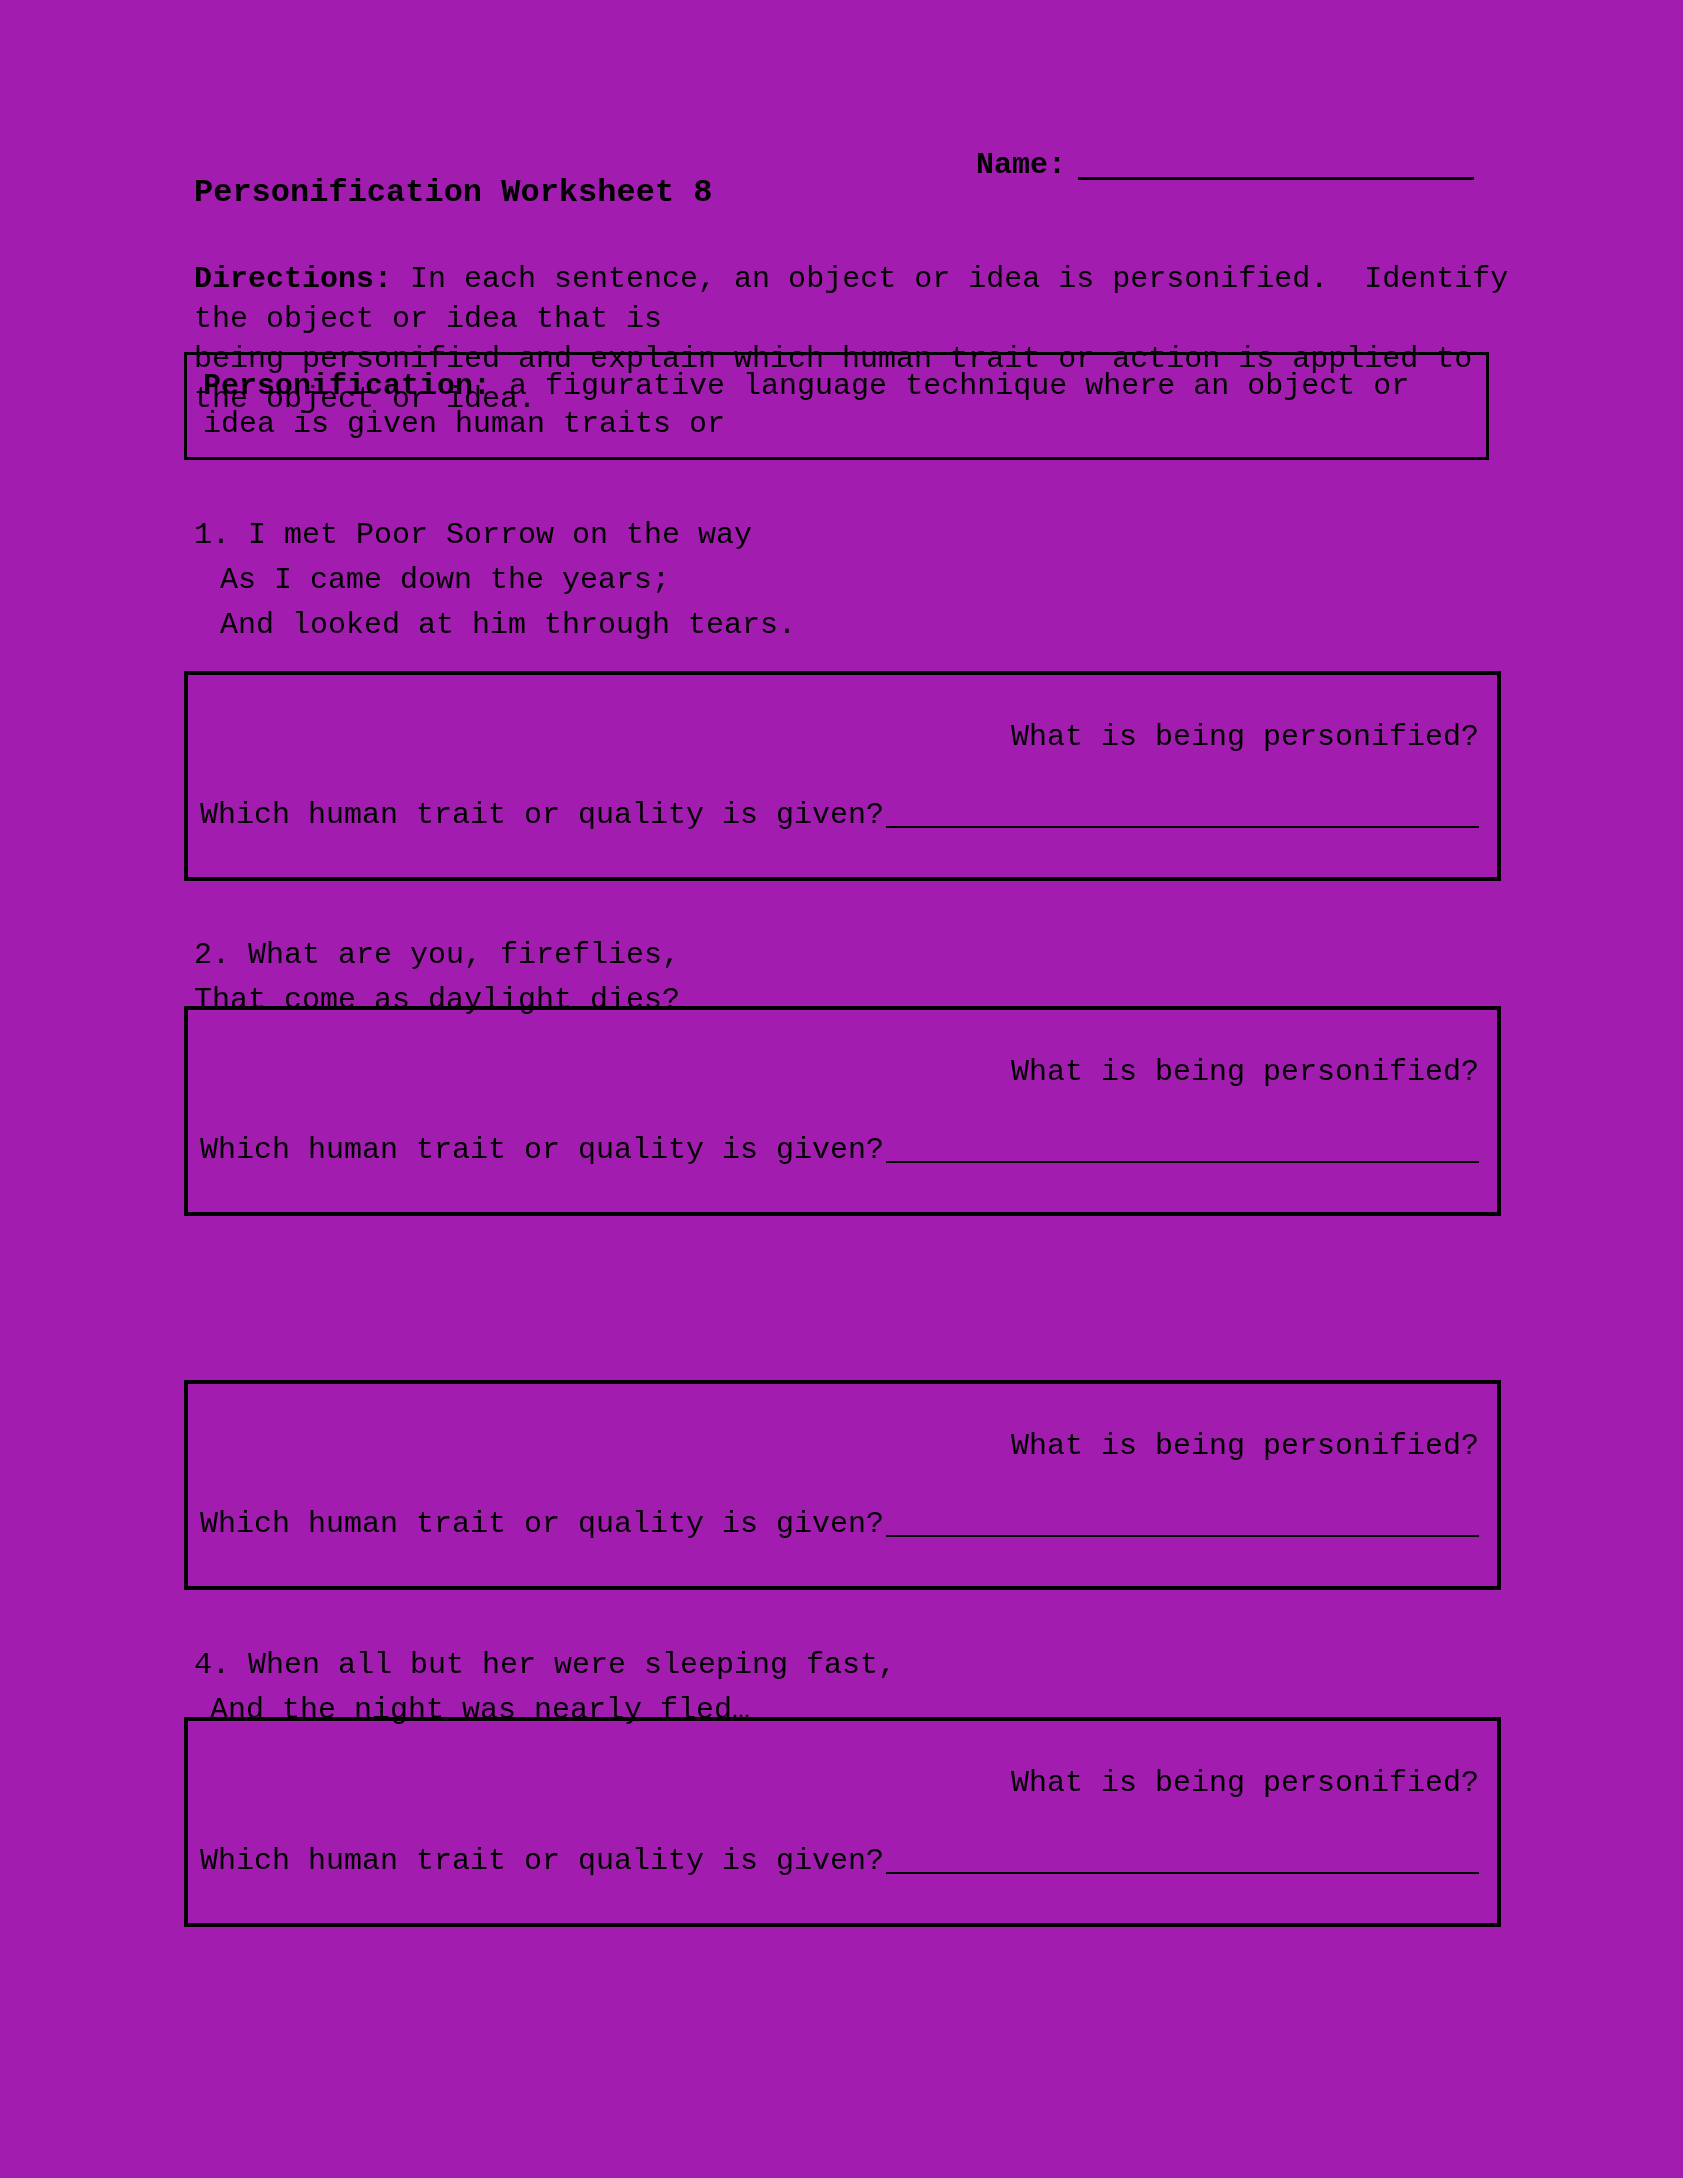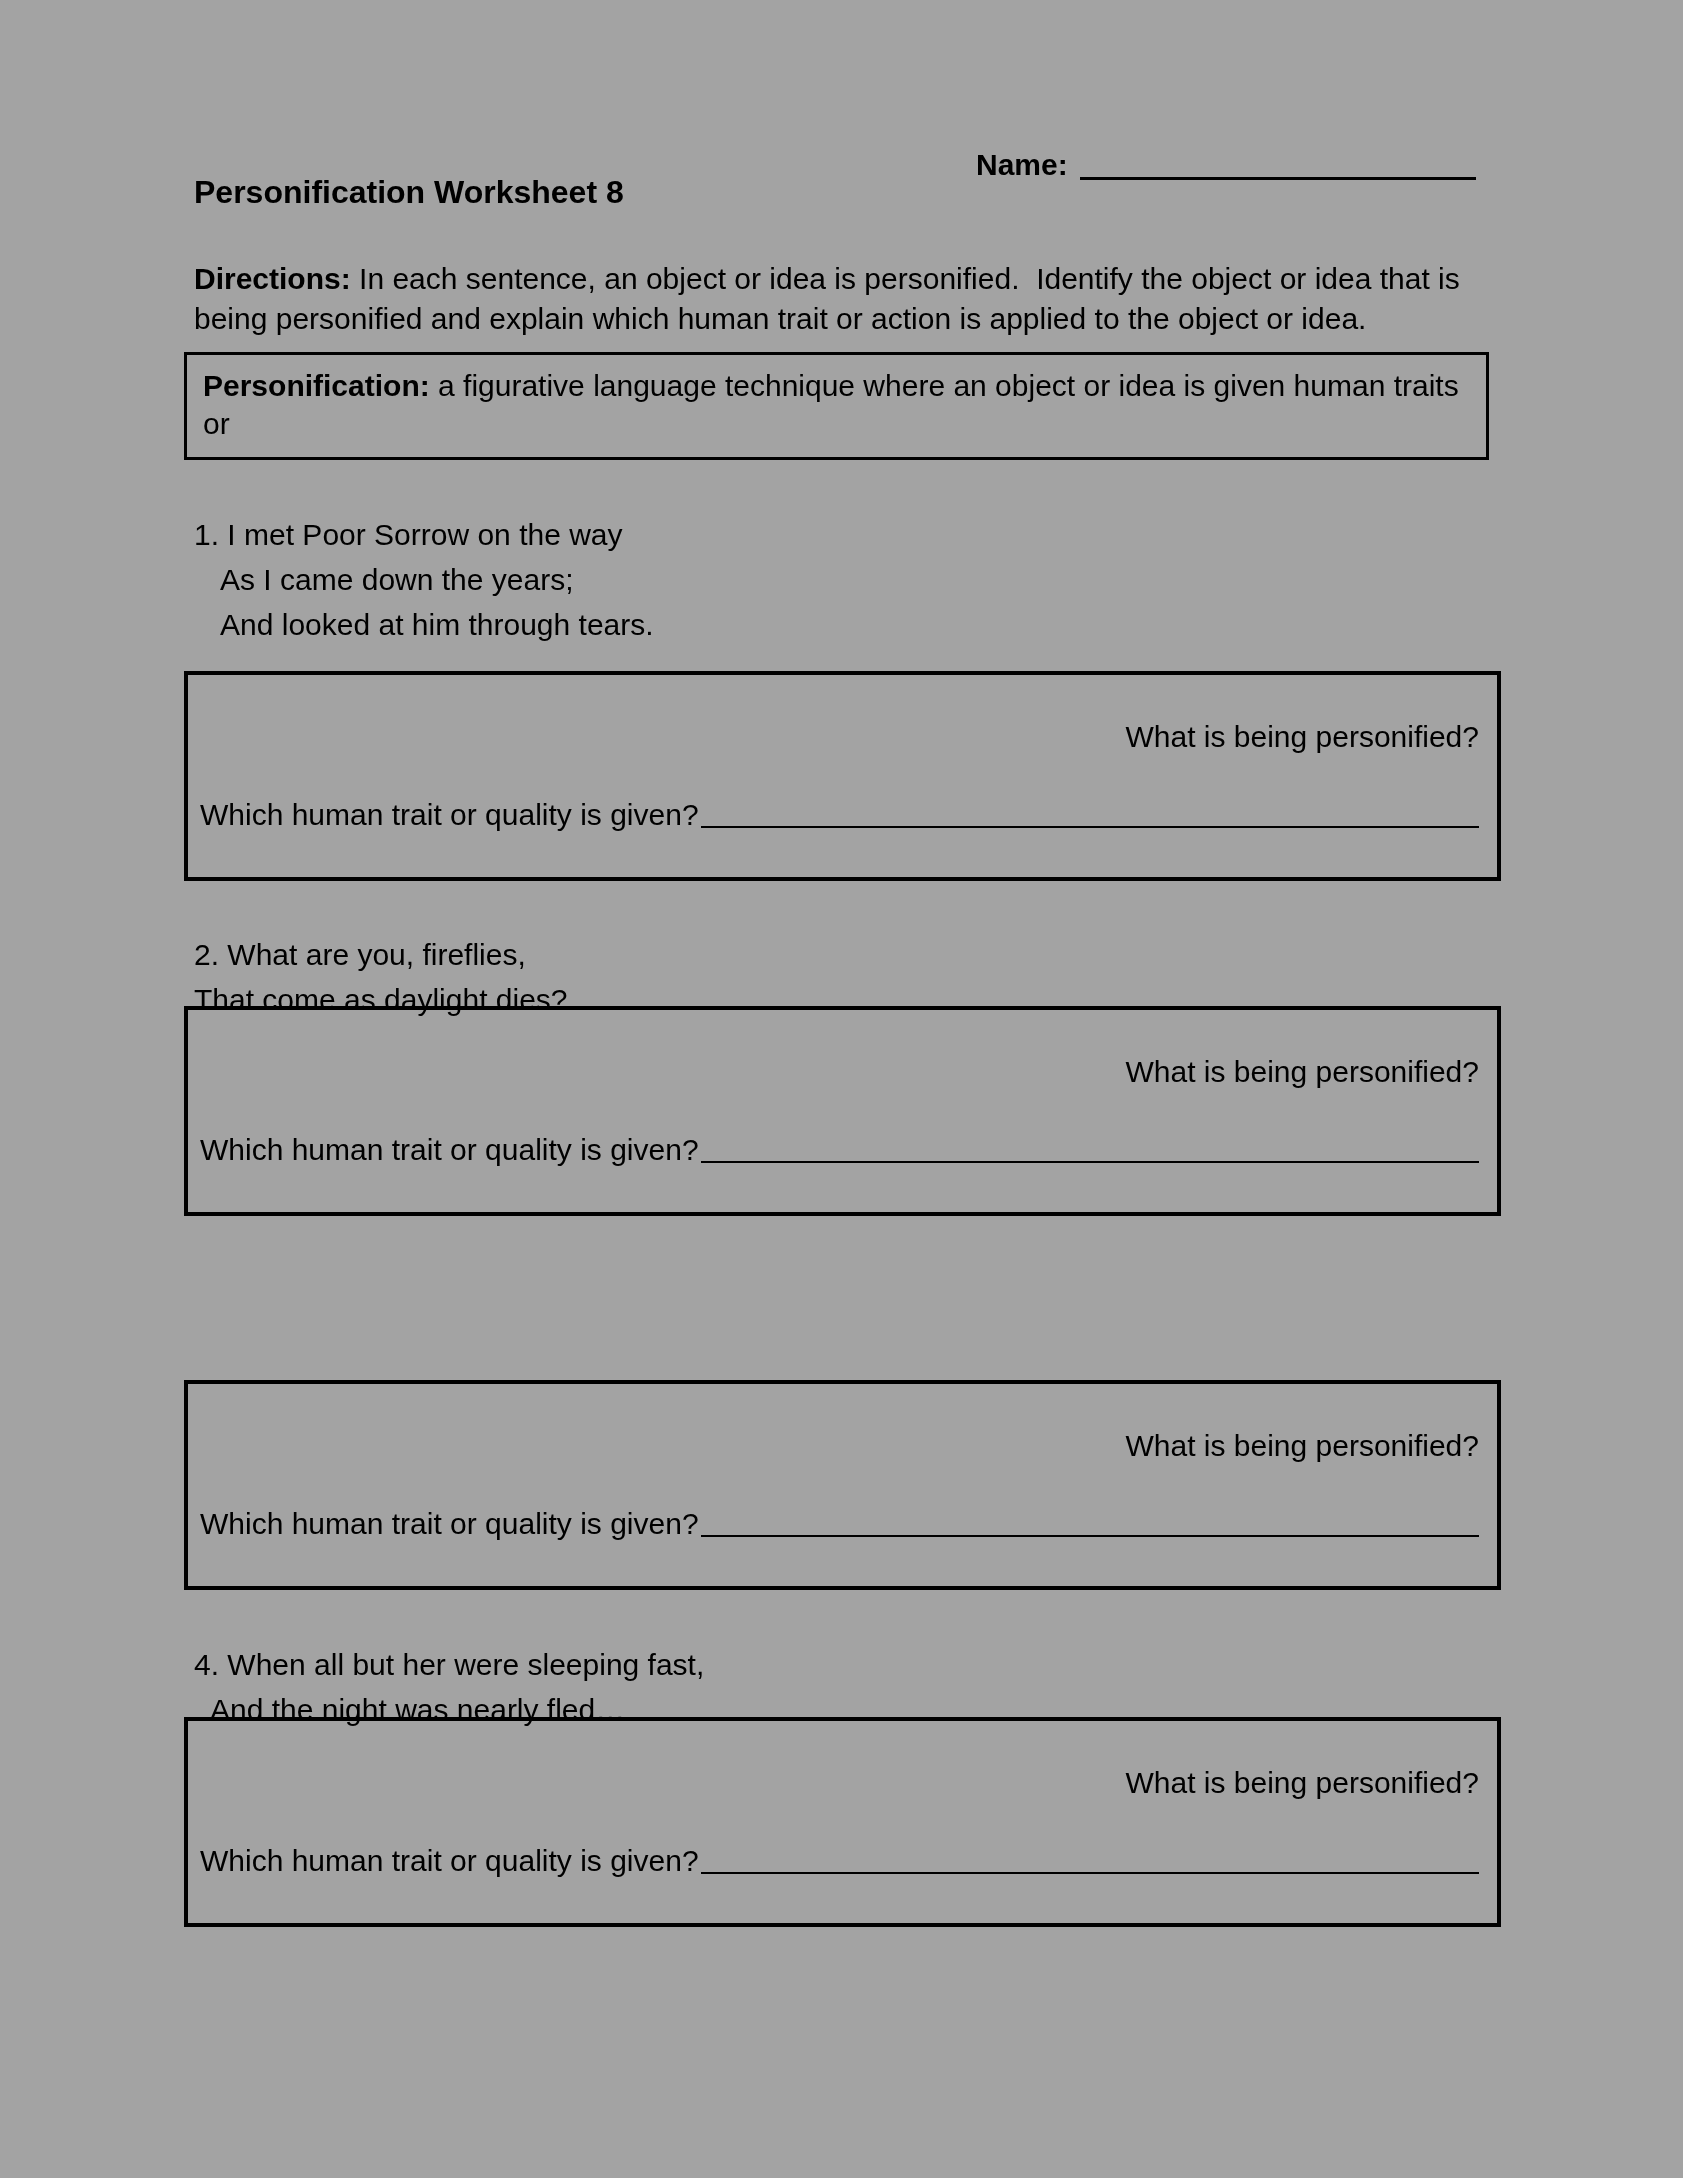--- a/index.html
+++ b/index.html
@@ -1,22 +1,22 @@
 <!DOCTYPE html>
 <html><head>
 <meta charset="utf-8">
 <style>
   html, body { margin: 0; padding: 0; background: #ffffff; }
   .page {
     position: relative;
     width: 1683px;
     height: 2178px;
-    background: #a3a3a3;
+    background: #a21caf;
     color: #000000;
-    font-family: Liberation Sans, sans-serif;
+    font-family: Liberation Mono, monospace;
     font-size: 30px;
     overflow: hidden;
   }
   .b { font-weight: bold; }
 
   
   .name-row {
     position: absolute;
     left: 976px; top: 147px;
     width: 515px;

